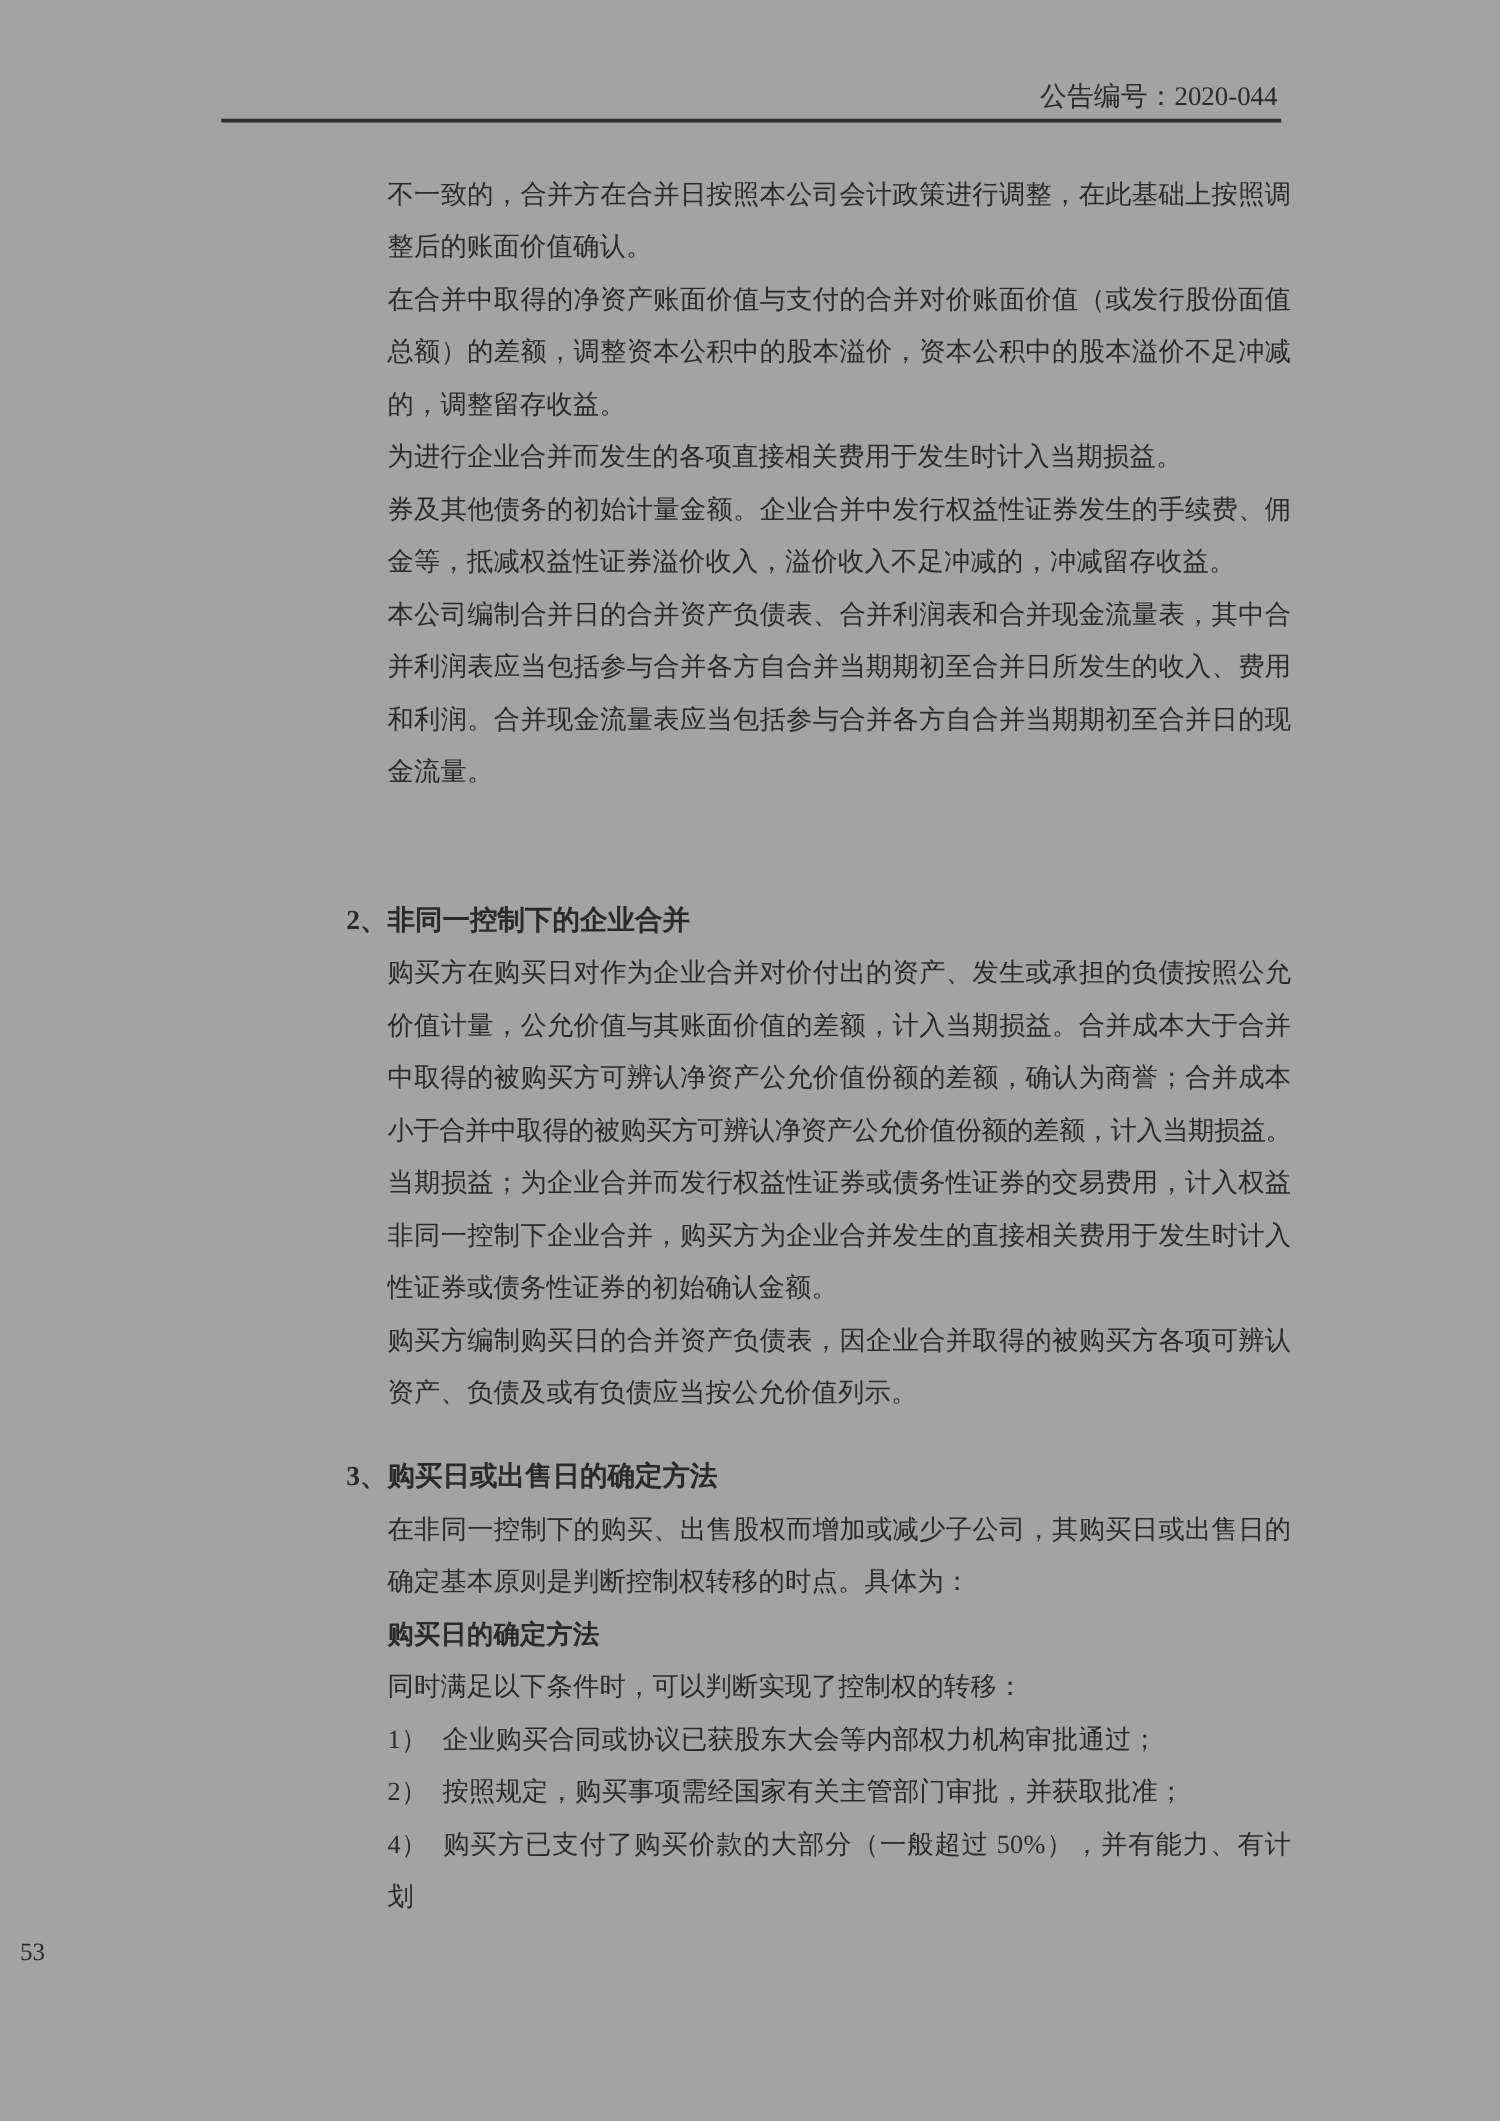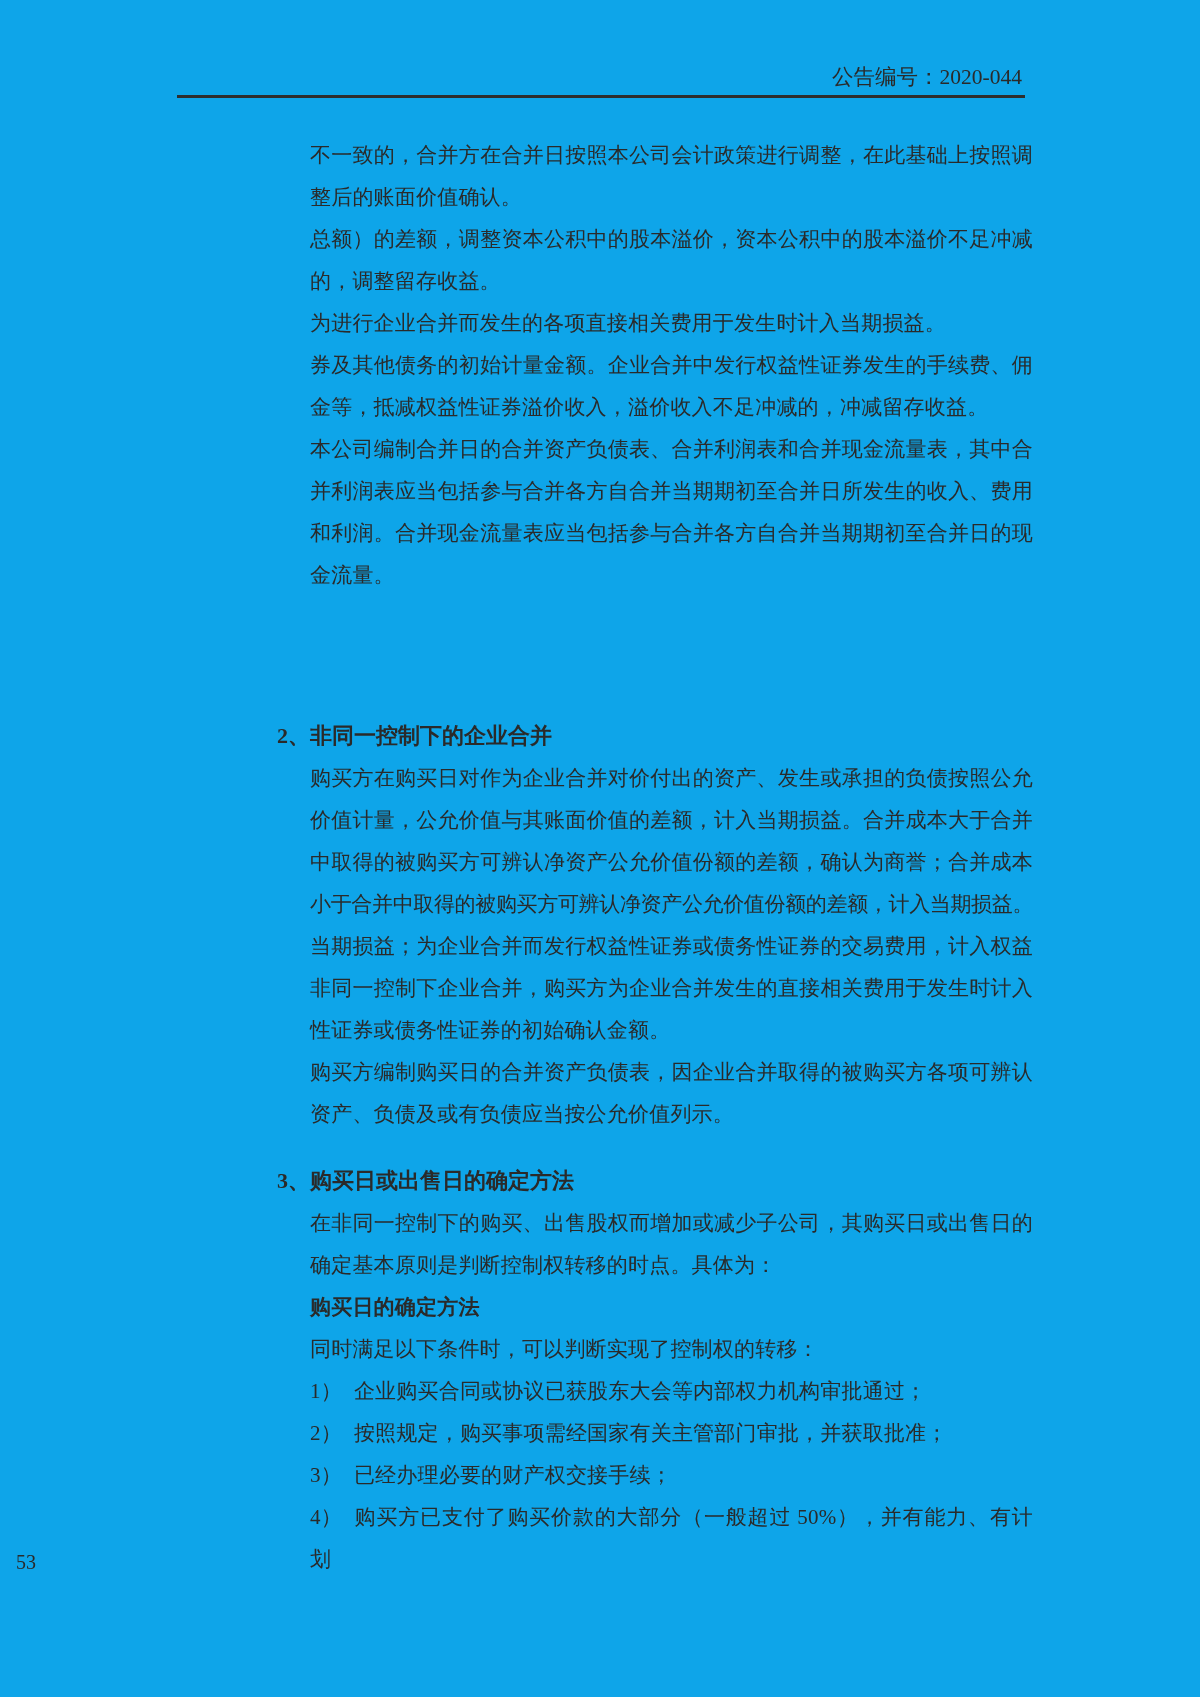--- a/index.html
+++ b/index.html
@@ -1,21 +1,21 @@
 <!DOCTYPE html>
 <html><head>
 <meta charset="utf-8">
 <style>
   html, body { margin: 0; padding: 0; background: #ffffff; }
   .page {
     position: relative;
     width: 1200px;
     height: 1697px;
     margin: 0 auto;
-    background: #0ea5e9;
+    background: #a3a3a3;
     color: #2a2a2a;
     font-family: "Liberation Serif", "DejaVu Serif", serif;
     overflow: hidden;
   }
   .doc-number {
     position: absolute;
     top: 62px;
     right: 178px;
     font-size: 21.5px;
     line-height: 30px;
@@ -82,20 +82,21 @@
 <div class="page">
 
   <div class="doc-number">公告编号：2020-044</div>
   <div class="header-rule"></div>
 
   <div class="body-col">
 
     <div class="block" id="blockA">
       <div class="line fill">不一致的，合并方在合并日按照本公司会计政策进行调整，在此基础上按照调</div>
       <div class="line">整后的账面价值确认。</div>
+      <div class="line fill">在合并中取得的净资产账面价值与支付的合并对价账面价值（或发行股份面值</div>
       <div class="line fill">总额）的差额，调整资本公积中的股本溢价，资本公积中的股本溢价不足冲减</div>
       <div class="line">的，调整留存收益。</div>
       <div class="line">为进行企业合并而发生的各项直接相关费用于发生时计入当期损益。</div>
       <div class="line fill">券及其他债务的初始计量金额。企业合并中发行权益性证券发生的手续费、佣</div>
       <div class="line">金等，抵减权益性证券溢价收入，溢价收入不足冲减的，冲减留存收益。</div>
       <div class="line fill">本公司编制合并日的合并资产负债表、合并利润表和合并现金流量表，其中合</div>
       <div class="line fill">并利润表应当包括参与合并各方自合并当期期初至合并日所发生的收入、费用</div>
       <div class="line fill">和利润。合并现金流量表应当包括参与合并各方自合并当期期初至合并日的现</div>
       <div class="line">金流量。</div>
     </div>
@@ -116,23 +117,20 @@
       <div class="line fill">在非同一控制下的购买、出售股权而增加或减少子公司，其购买日或出售日的</div>
       <div class="line">确定基本原则是判断控制权转移的时点。具体为：</div>
       <div class="line sub-heading">购买日的确定方法</div>
       <div class="line">同时满足以下条件时，可以判断实现了控制权的转移：</div>
       <div class="line">
         <span class="li-marker">1）</span><span>企业购买合同或协议已获股东大会等内部权力机构审批通过；</span>
       </div>
       <div class="line">
         <span class="li-marker">2）</span><span>按照规定，购买事项需经国家有关主管部门审批，并获取批准；</span>
       </div>
-      <div class="line">
-        <span class="li-marker">3）</span><span>已经办理必要的财产权交接手续；</span>
-      </div>
       <div class="line fill">
         <span class="li-marker">4）</span><span>购买方已支付了购买价款的大部分（一般超过 50%），并有能力、有计划</span>
       </div>
     </div>
 
   </div>
 
   <div class="heading" id="heading2">
     <span class="h-num">2、</span><span class="h-title">非同一控制下的企业合并</span>
   </div>

